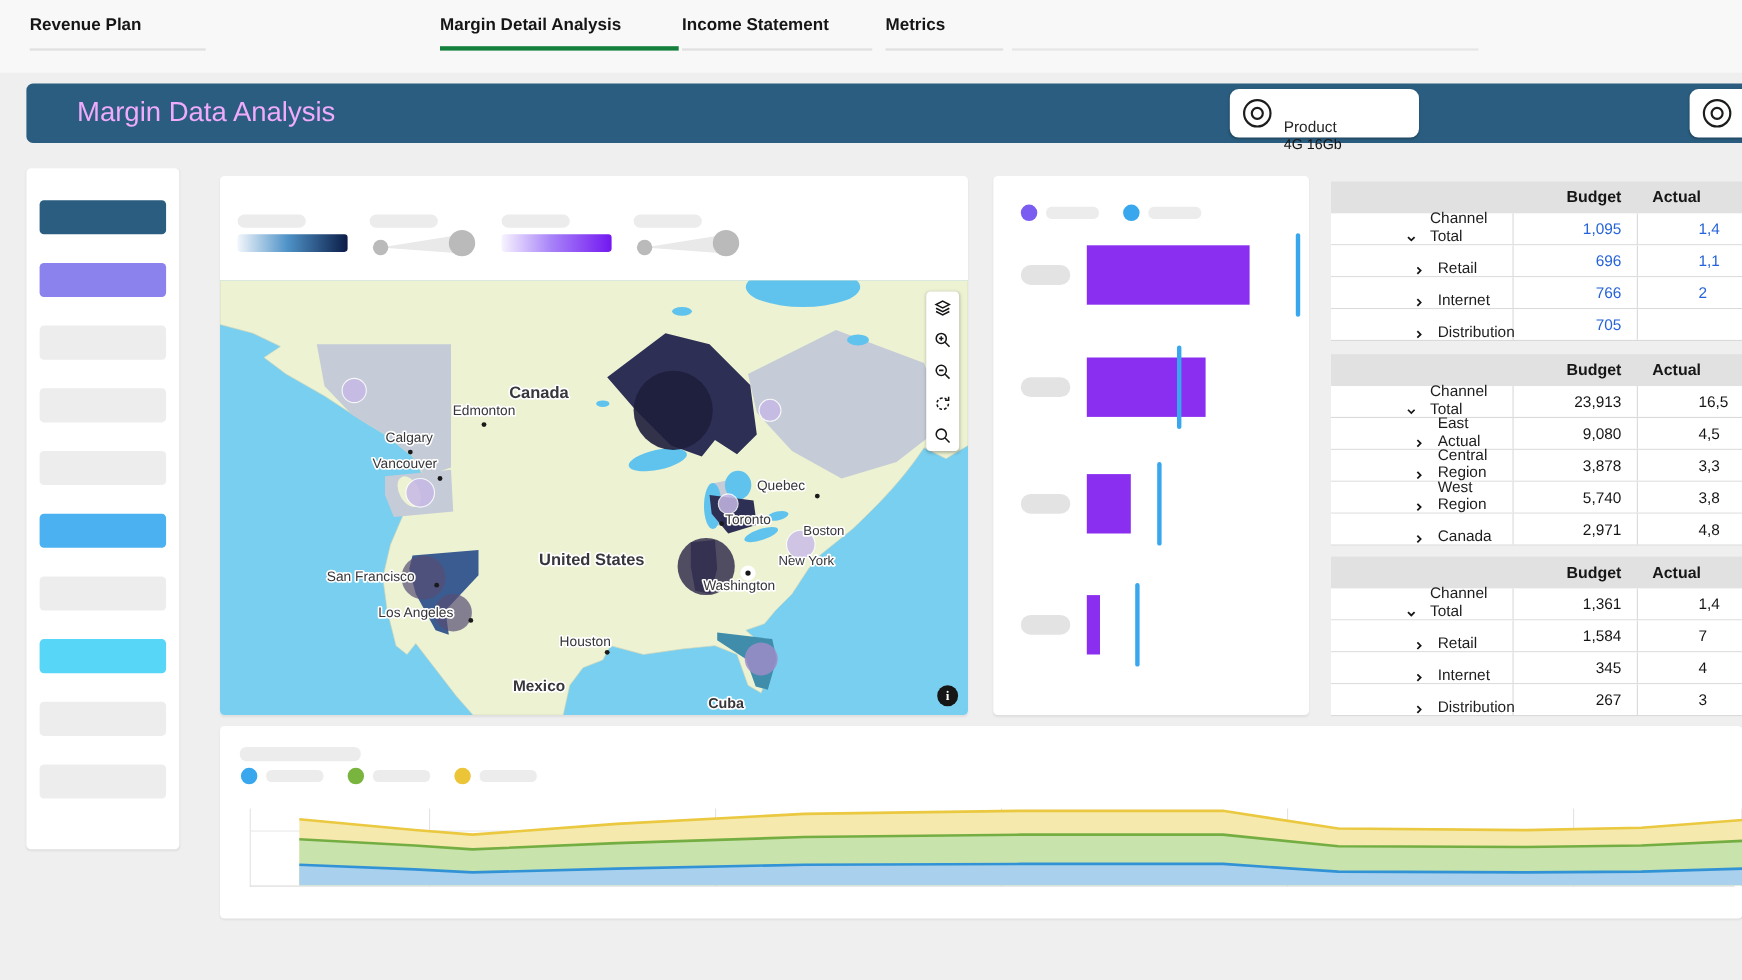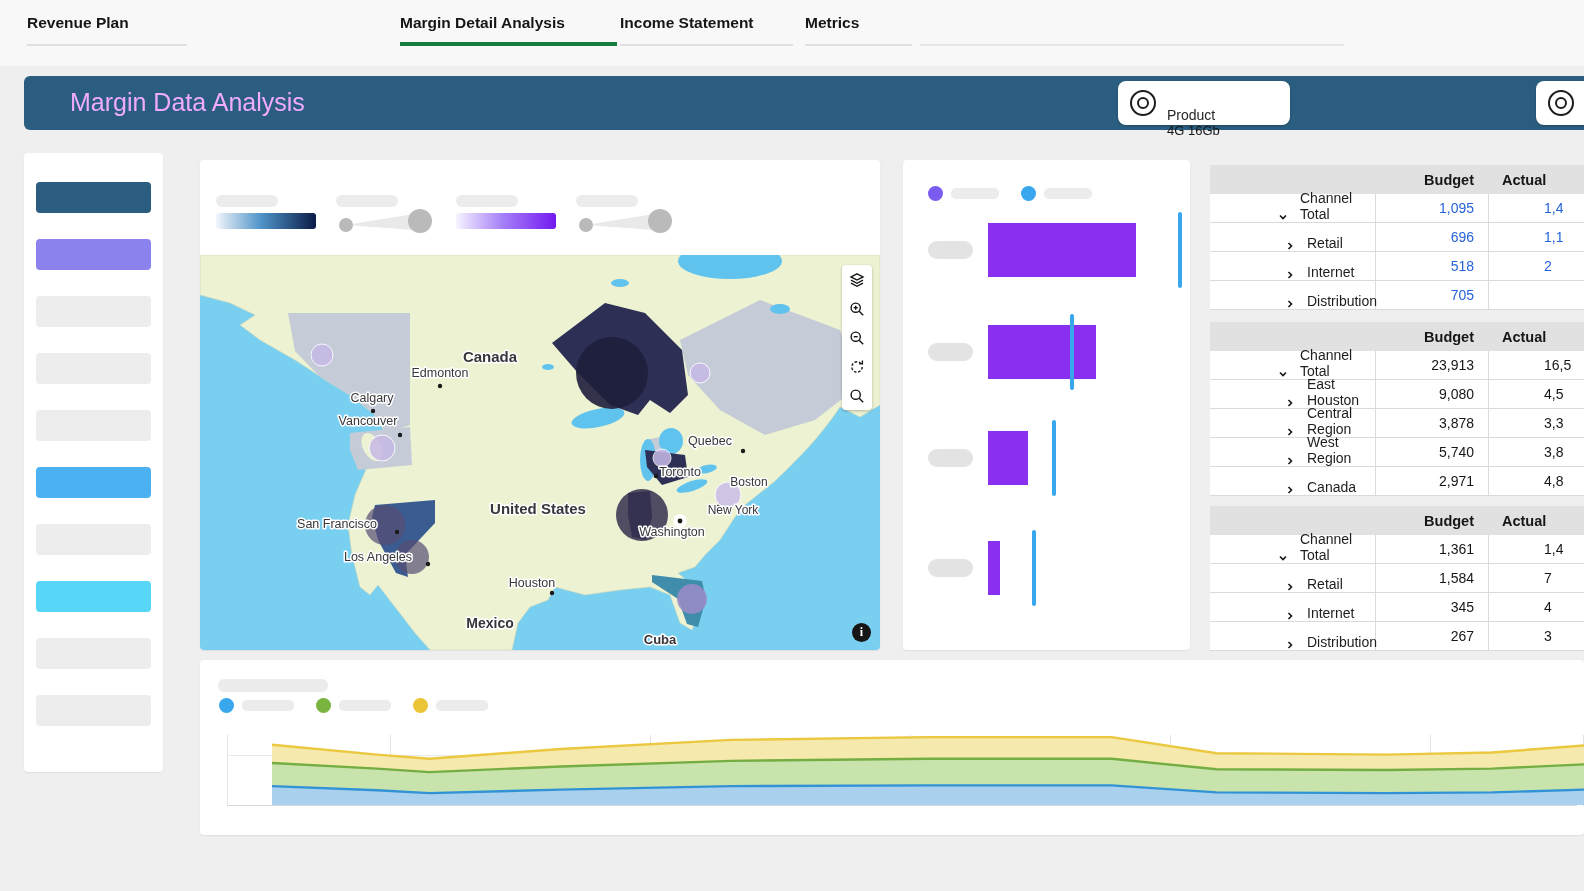--- a/index.html
+++ b/index.html
@@ -307,21 +307,21 @@
       <div class="t-c1">696</div>
       <div class="t-c2">1,1</div>
     </div>
     <div class="t-row num-blue">
       <div class="t-c0">
         <svg width="10" height="10" viewBox="0 0 10 10" class="chev lvl1">
           <polyline points="3.5,2 6.5,5 3.5,8"></polyline>
         </svg>
         <span class="row-label">Internet</span>
       </div>
-      <div class="t-c1">518</div>
+      <div class="t-c1">766</div>
       <div class="t-c2">2</div>
     </div>
     <div class="t-row num-blue">
       <div class="t-c0">
         <svg width="10" height="10" viewBox="0 0 10 10" class="chev lvl1">
           <polyline points="3.5,2 6.5,5 3.5,8"></polyline>
         </svg>
         <span class="row-label">Distribution</span>
       </div>
       <div class="t-c1">705</div>
@@ -342,21 +342,21 @@
         <span class="row-label">Channel Total</span>
       </div>
       <div class="t-c1">23,913</div>
       <div class="t-c2">16,5</div>
     </div>
     <div class="t-row">
       <div class="t-c0">
         <svg width="10" height="10" viewBox="0 0 10 10" class="chev lvl1">
           <polyline points="3.5,2 6.5,5 3.5,8"></polyline>
         </svg>
-        <span class="row-label">East Houston</span>
+        <span class="row-label">East Actual</span>
       </div>
       <div class="t-c1">9,080</div>
       <div class="t-c2">4,5</div>
     </div>
     <div class="t-row">
       <div class="t-c0">
         <svg width="10" height="10" viewBox="0 0 10 10" class="chev lvl1">
           <polyline points="3.5,2 6.5,5 3.5,8"></polyline>
         </svg>
         <span class="row-label">Central Region</span>

